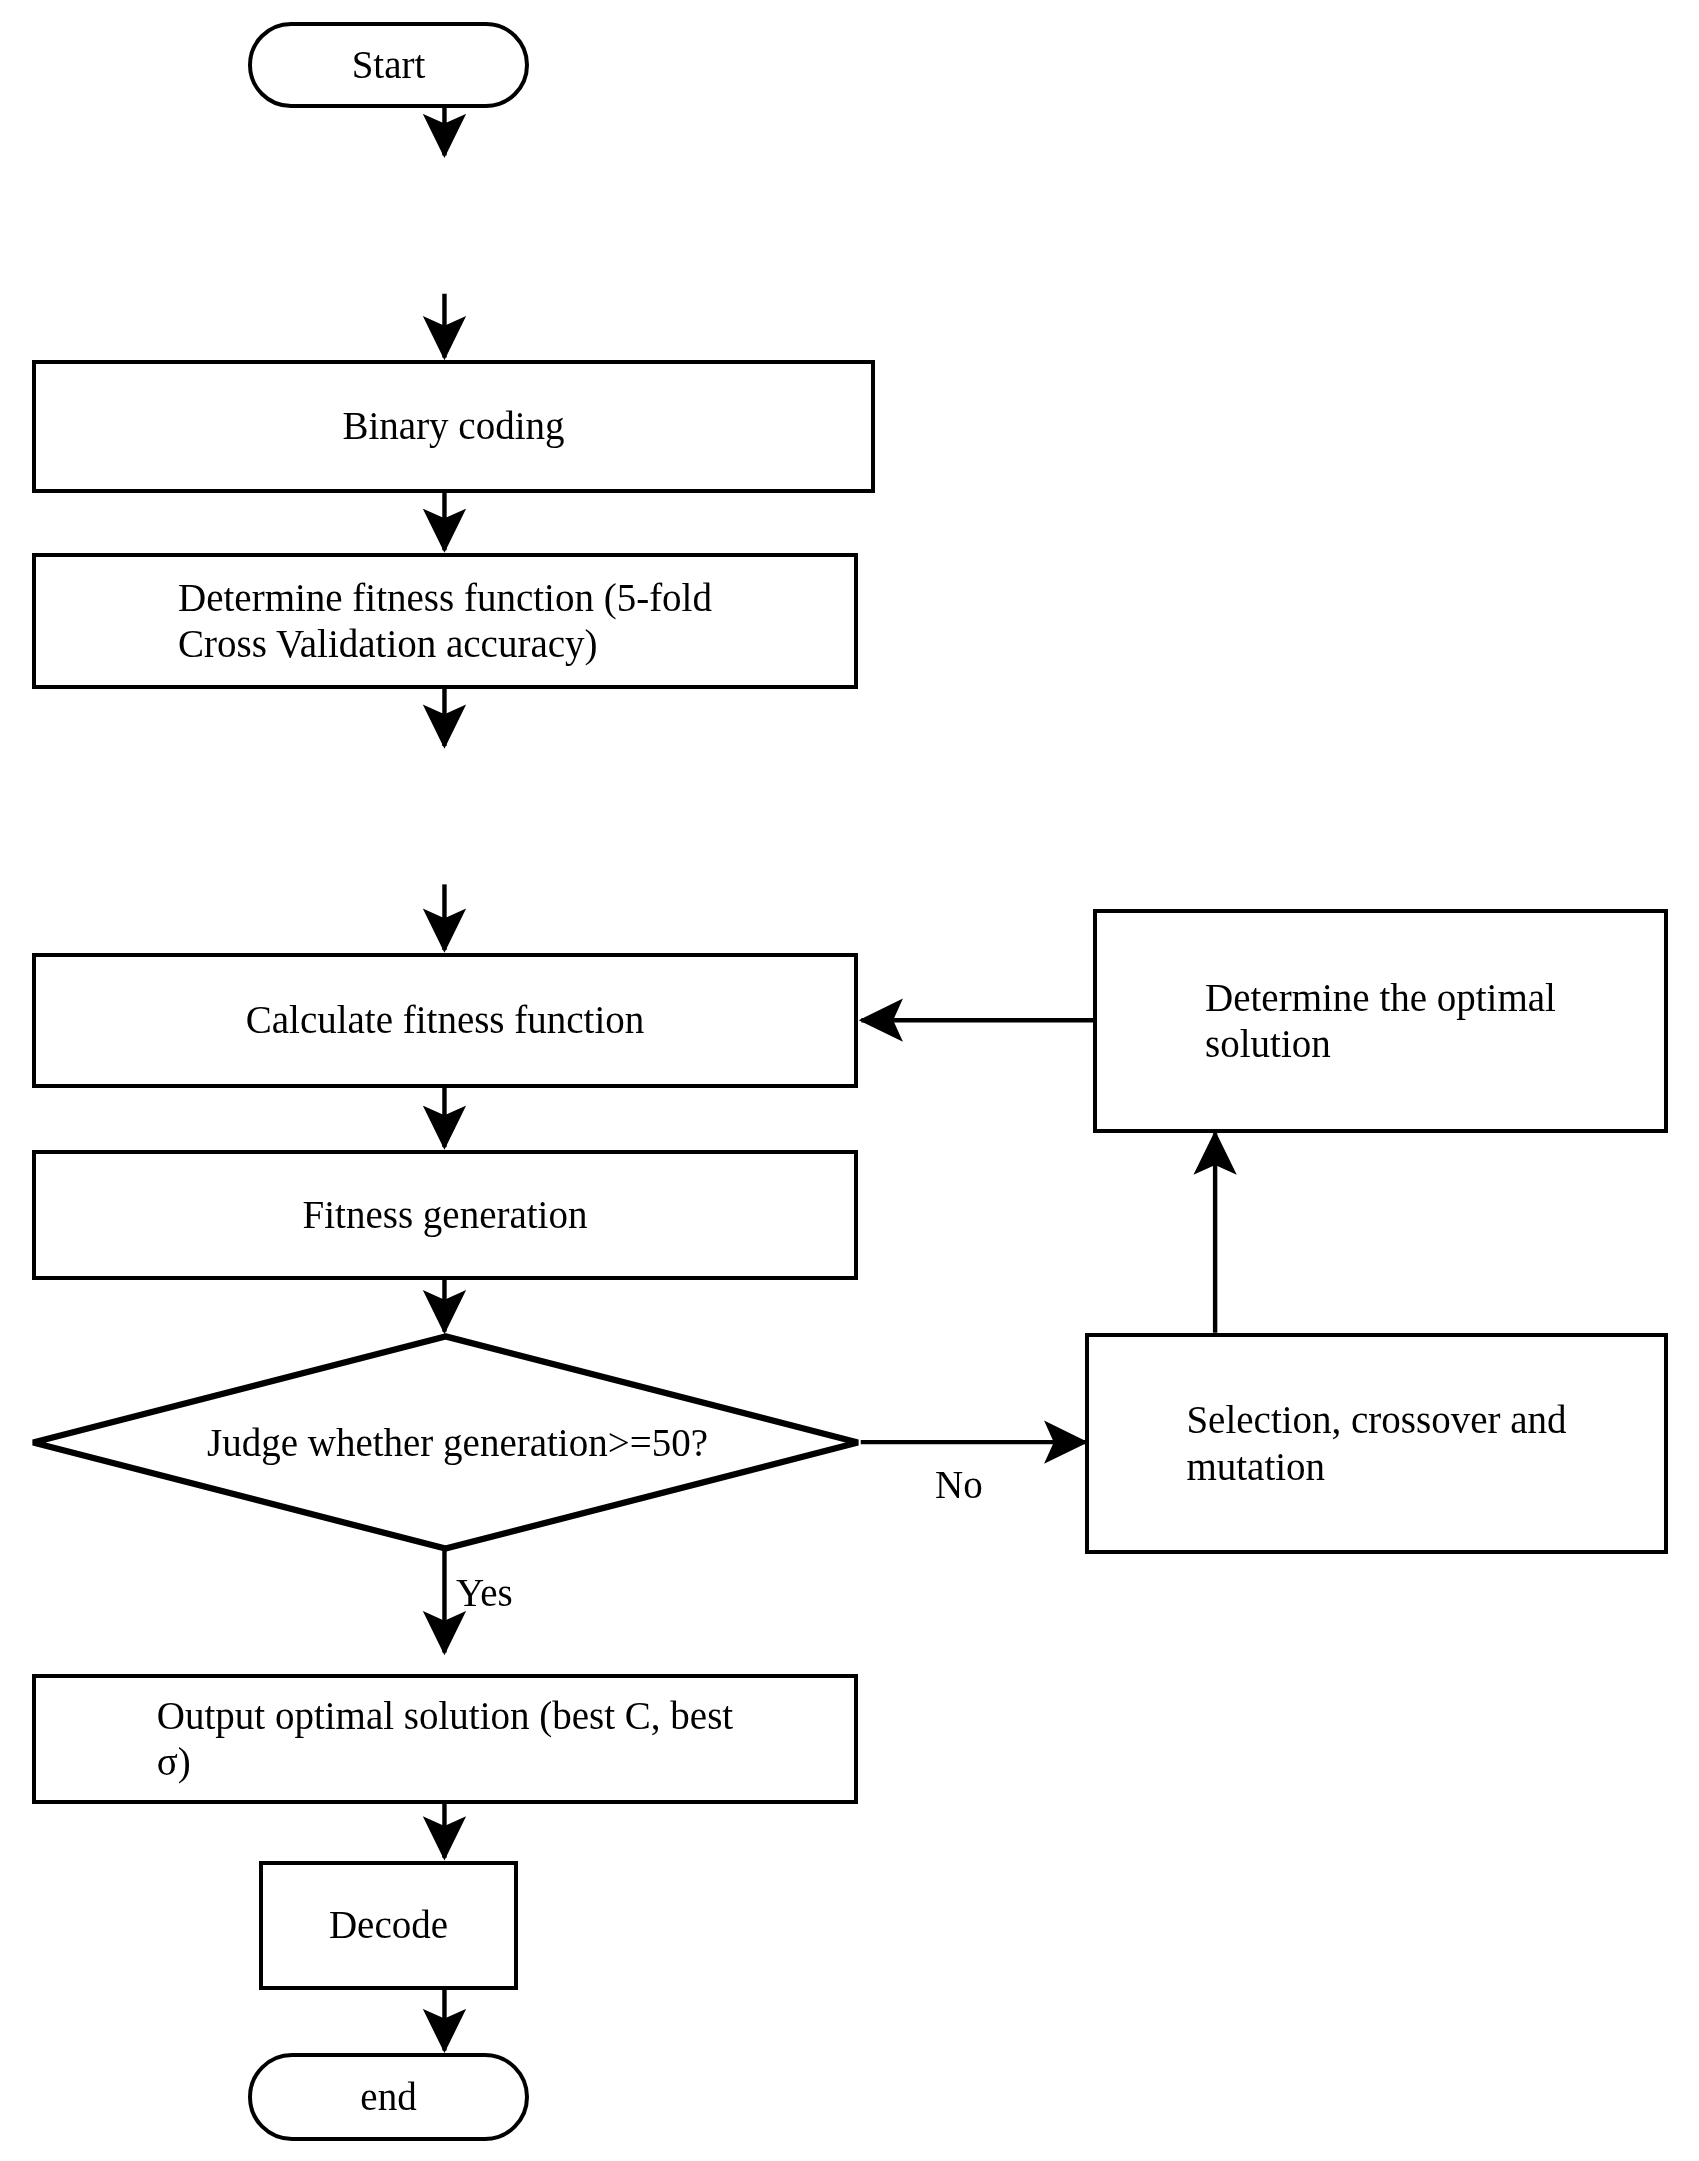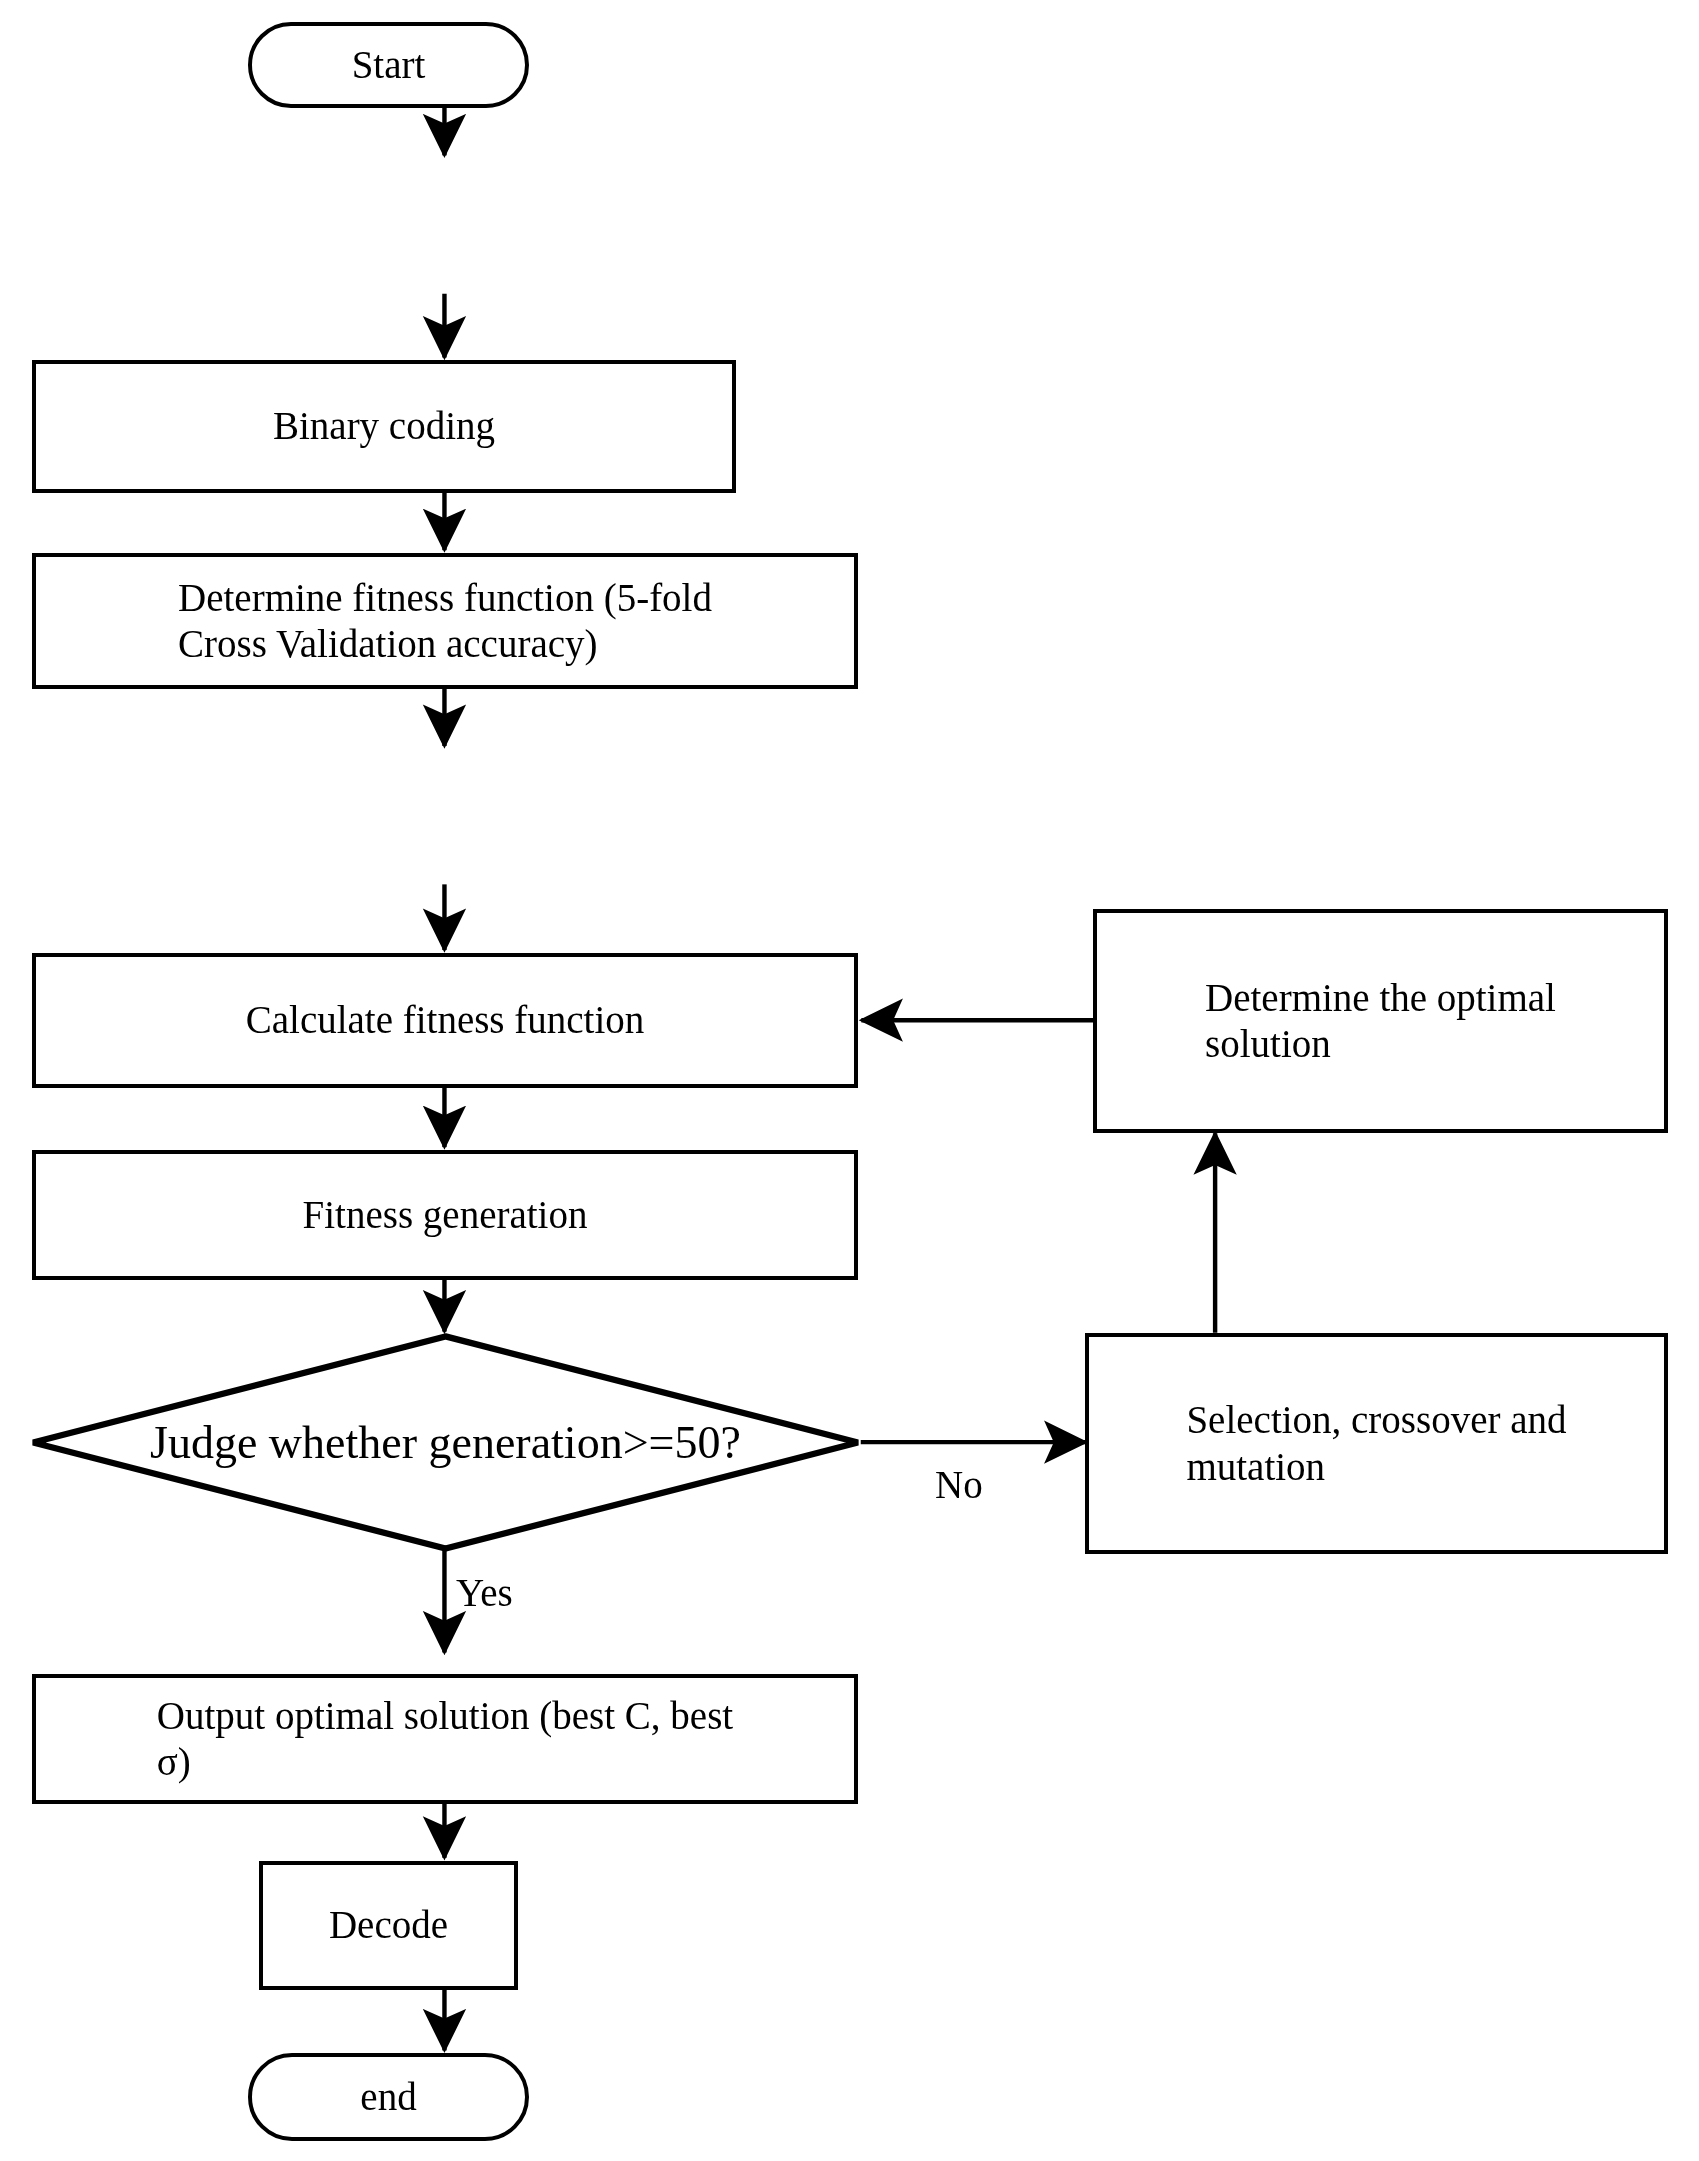--- a/index.html
+++ b/index.html
@@ -27,26 +27,26 @@
     z-index:3;
   }
   .terminator{ border-radius:190px; }
   .diamond-wrap{
     position:absolute;
     z-index:3;
   }
   .diamond-wrap svg{display:block;}
   .diamond-label{
     position:absolute;
-    left:0;top:0;
+    left:12px;top:0;
     width:100%;height:100%;
     display:flex;
     align-items:center;
     justify-content:center;
-    font-size:46px;
+    font-size:39px;
     text-align:center;
     pointer-events:none;
   }
   .edge-label{
     position:absolute;
     font-size:39px;
     z-index:4;
     background:transparent;
     margin-top:9px;
   }
@@ -94,21 +94,21 @@
 
       <line x1="1923" y1="2110" x2="1923" y2="1794"></line>
 
       <line x1="1730" y1="1615" x2="1363" y2="1615"></line>
     </g>
   </svg>
 
   <div class="node terminator" style="left:248px;top:22px;width:281px;height:86px;">Start</div>
 
 
-  <div class="node" style="left:32px;top:360px;width:704px;height:133px;">Binary coding</div>
+  <div class="node" style="left:32px;top:360px;width:843px;height:133px;">Binary coding</div>
 
   <div class="node" style="left:32px;top:553px;width:826px;height:136px;">Determine fitness function (5-fold
 Cross Validation accuracy)</div>
 
 
   <div class="node" style="left:32px;top:953px;width:826px;height:135px;">Calculate fitness function</div>
 
   <div class="node" style="left:32px;top:1150px;width:826px;height:130px;">Fitness generation</div>
 
   <div class="diamond-wrap" style="left:30px;top:1333px;width:831px;height:219px;">

